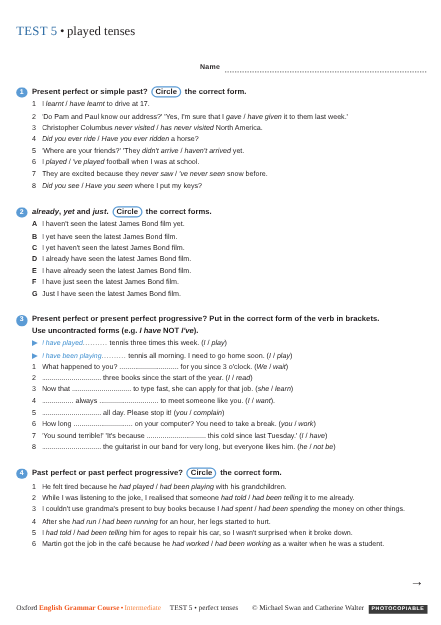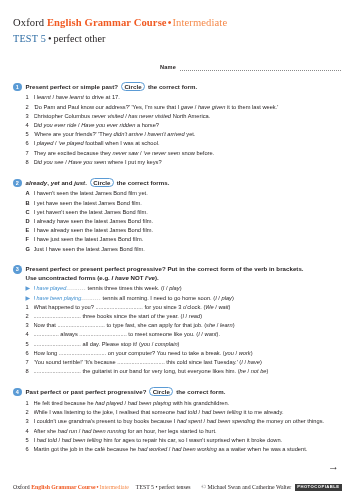--- a/index.html
+++ b/index.html
@@ -180,27 +180,23 @@
     letter-spacing: 0.45px;
     padding: 1.6px 2.5px 1.4px;
     line-height: 1;
   }
 </style>
 </head>
 <body>
 
 <div class="page">
 
-  <div class="brandline">
-    <span class="brand-oxford">Oxford</span>
-    <span class="brand-course">English Grammar Course</span><span class="brand-dot">•</span><span class="brand-level">Intermediate</span>
-  </div>
 
   <div class="testline">
-    <span class="test-num">TEST 5</span><span class="test-dot">•</span><span class="test-title">perfect other</span>
+    <span class="test-num">TEST 5</span><span class="test-dot">•</span><span class="test-title">played tenses</span>
   </div>
 
   <div class="namerow">
     <span class="name-label">Name</span>
     <span class="name-dots"></span>
   </div>
 
   <div id="exercises">
       <div class="exercise">
         <div class="ex-head">

